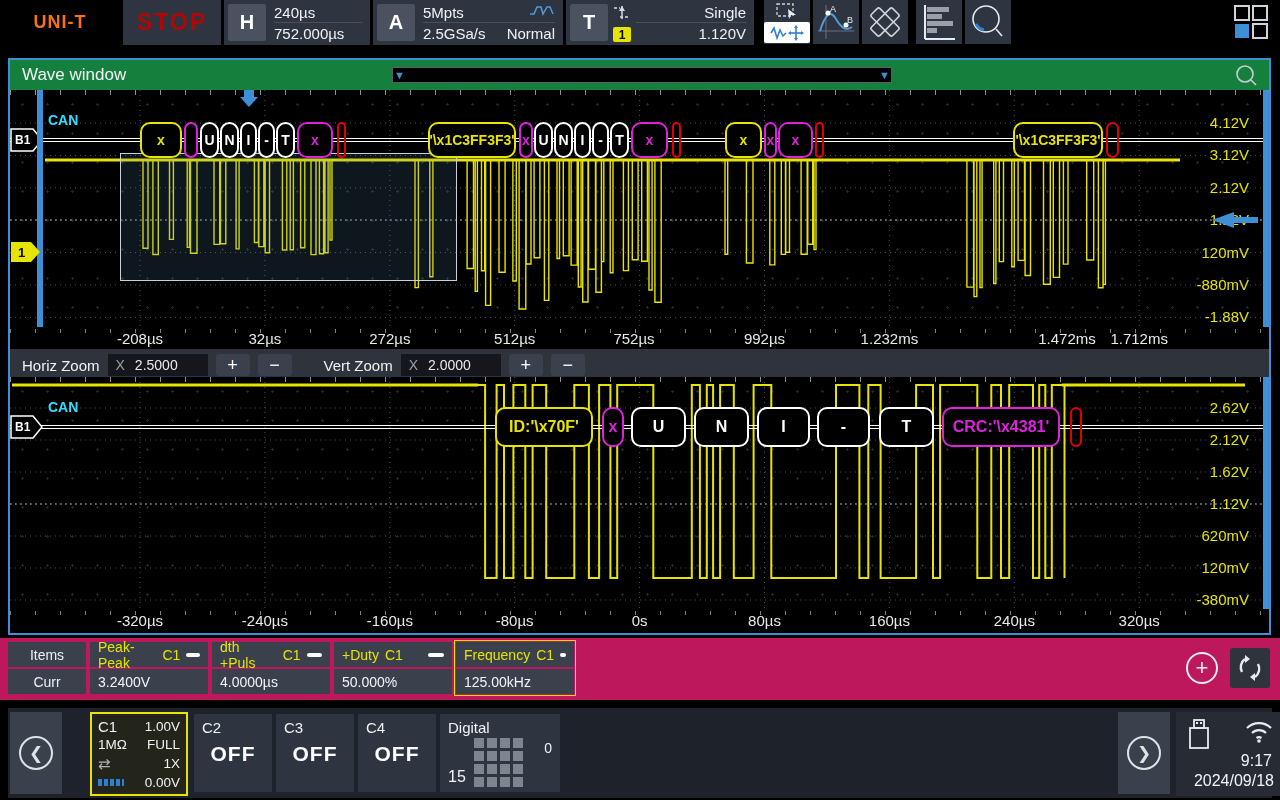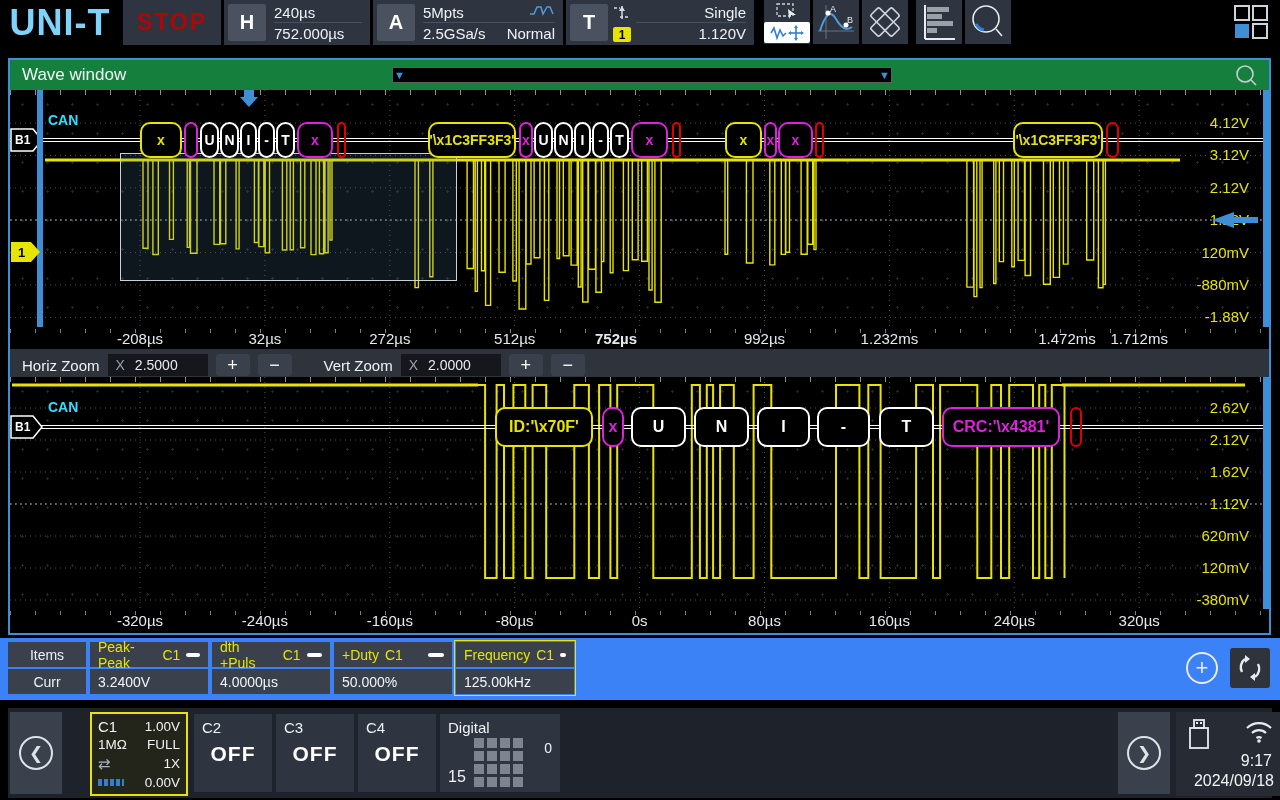--- a/index.html
+++ b/index.html
@@ -4,21 +4,21 @@
 <style>
   html,body{margin:0;padding:0;background:#000;}
   *{box-sizing:border-box;}
   #app{position:relative;width:1280px;height:800px;background:#000;overflow:hidden;
        font-family:"Liberation Sans",sans-serif;color:#e8eaee;}
 
   
   #topbar{position:absolute;left:0;top:0;width:1280px;height:45px;background:#000;
           display:flex;align-items:stretch;}
   .logo{width:120px;display:flex;align-items:center;justify-content:center;
-        font-weight:900;font-size:36px;letter-spacing:1px;color:#7dd3fc;}
+        font-weight:900;font-size:18px;letter-spacing:1px;color:#f97316;}
   .tpanel{background:#2e3440;margin-left:3px;display:flex;align-items:stretch;}
   .stop{width:98px;align-items:center;justify-content:center;color:#b40505;
         font-weight:bold;font-size:23px;letter-spacing:2px;}
   .keybox{width:38px;margin:4px;background:#4a5260;border-radius:2px;display:flex;
           align-items:center;justify-content:center;font-size:20px;font-weight:bold;color:#fff;}
   .pcol{display:flex;flex-direction:column;flex:1;padding:2px 8px 2px 4px;}
   .prow{flex:1;display:flex;align-items:center;justify-content:space-between;
         font-size:15px;color:#f0f2f5;white-space:nowrap;}
   .prow+.prow{border-top:1px solid #4a5058;}
   .trigcol{display:flex;flex-direction:column;align-items:center;justify-content:center;gap:3px;padding-top:2px;}
@@ -69,21 +69,21 @@
   #zoominner{position:absolute;left:0;top:22px;width:1259px;height:32px;background:#2e333c;
              display:flex;align-items:center;gap:8px;padding-left:12px;}
   #zoominner .zl{font-size:15px;color:#f0f2f5;}
   .zfield{width:100px;height:22px;background:#15171c;display:flex;align-items:center;
           gap:10px;padding-left:8px;font-size:14px;}
   .zfield .x{color:#9aa0a8;}
   .zbtn{width:34px;height:22px;background:#3a414d;border-radius:3px;display:flex;
         align-items:center;justify-content:center;font-size:18px;color:#fff;}
 
   
-  #measure{position:absolute;left:0;top:638px;width:1280px;height:62px;background:#3b82f6;
+  #measure{position:absolute;left:0;top:638px;width:1280px;height:62px;background:#be185d;
            display:flex;align-items:flex-start;padding:4px 0 0 8px;}
   .mcell{display:flex;flex-direction:column;gap:2px;margin-right:4px;}
   .mrow{background:#3a414d;height:25px;display:flex;align-items:center;padding:0 8px;font-size:14px;}
   .mcell.items .mrow{justify-content:center;width:78px;color:#eef0f3;}
   .mcell.meas{width:118px;}
   .mcell.meas .mhead{color:#e6e400;justify-content:flex-start;gap:6px;}
   .mcell.meas .mhead .dash{margin-left:auto;width:16px;height:4px;background:#fff;border-radius:2px;}
   .mcell.meas .mval{color:#f2f4f7;}
   .mcell.hl{outline:1px solid #e6e400;outline-offset:1px;}
   #mtools{margin-left:auto;display:flex;align-items:center;gap:12px;margin-right:10px;margin-top:6px;}
@@ -347,21 +347,21 @@
       <text x="8" y="16" fill="#000" font-size="13" font-weight="bold" font-family="Liberation Sans">1</text>
         </svg>
       </div>
 
     <div id="zoombar">
       <div class="timerow" id="t1r" style="top:0">
           <span class="tlab" style="left: 130px;">-208µs</span>
           <span class="tlab" style="left: 254.9px;">32µs</span>
           <span class="tlab" style="left: 379.8px;">272µs</span>
           <span class="tlab" style="left: 504.7px;">512µs</span>
-          <span class="tlab" style="left: 606px; font-weight: bold;">752µs</span>
+          <span class="tlab" style="left: 624px;">752µs</span>
           <span class="tlab" style="left: 754.5px;">992µs</span>
           <span class="tlab" style="left: 879.4px;">1.232ms</span>
           <span class="tlab" style="left: 1057px;">1.472ms</span>
           <span class="tlab" style="left: 1129.2px;">1.712ms</span>
         </div>
       <div id="zoominner">
         <span class="zl">Horiz Zoom</span>
         <span class="zfield">
           <span class="x">X</span>
           <span>2.5000</span>

